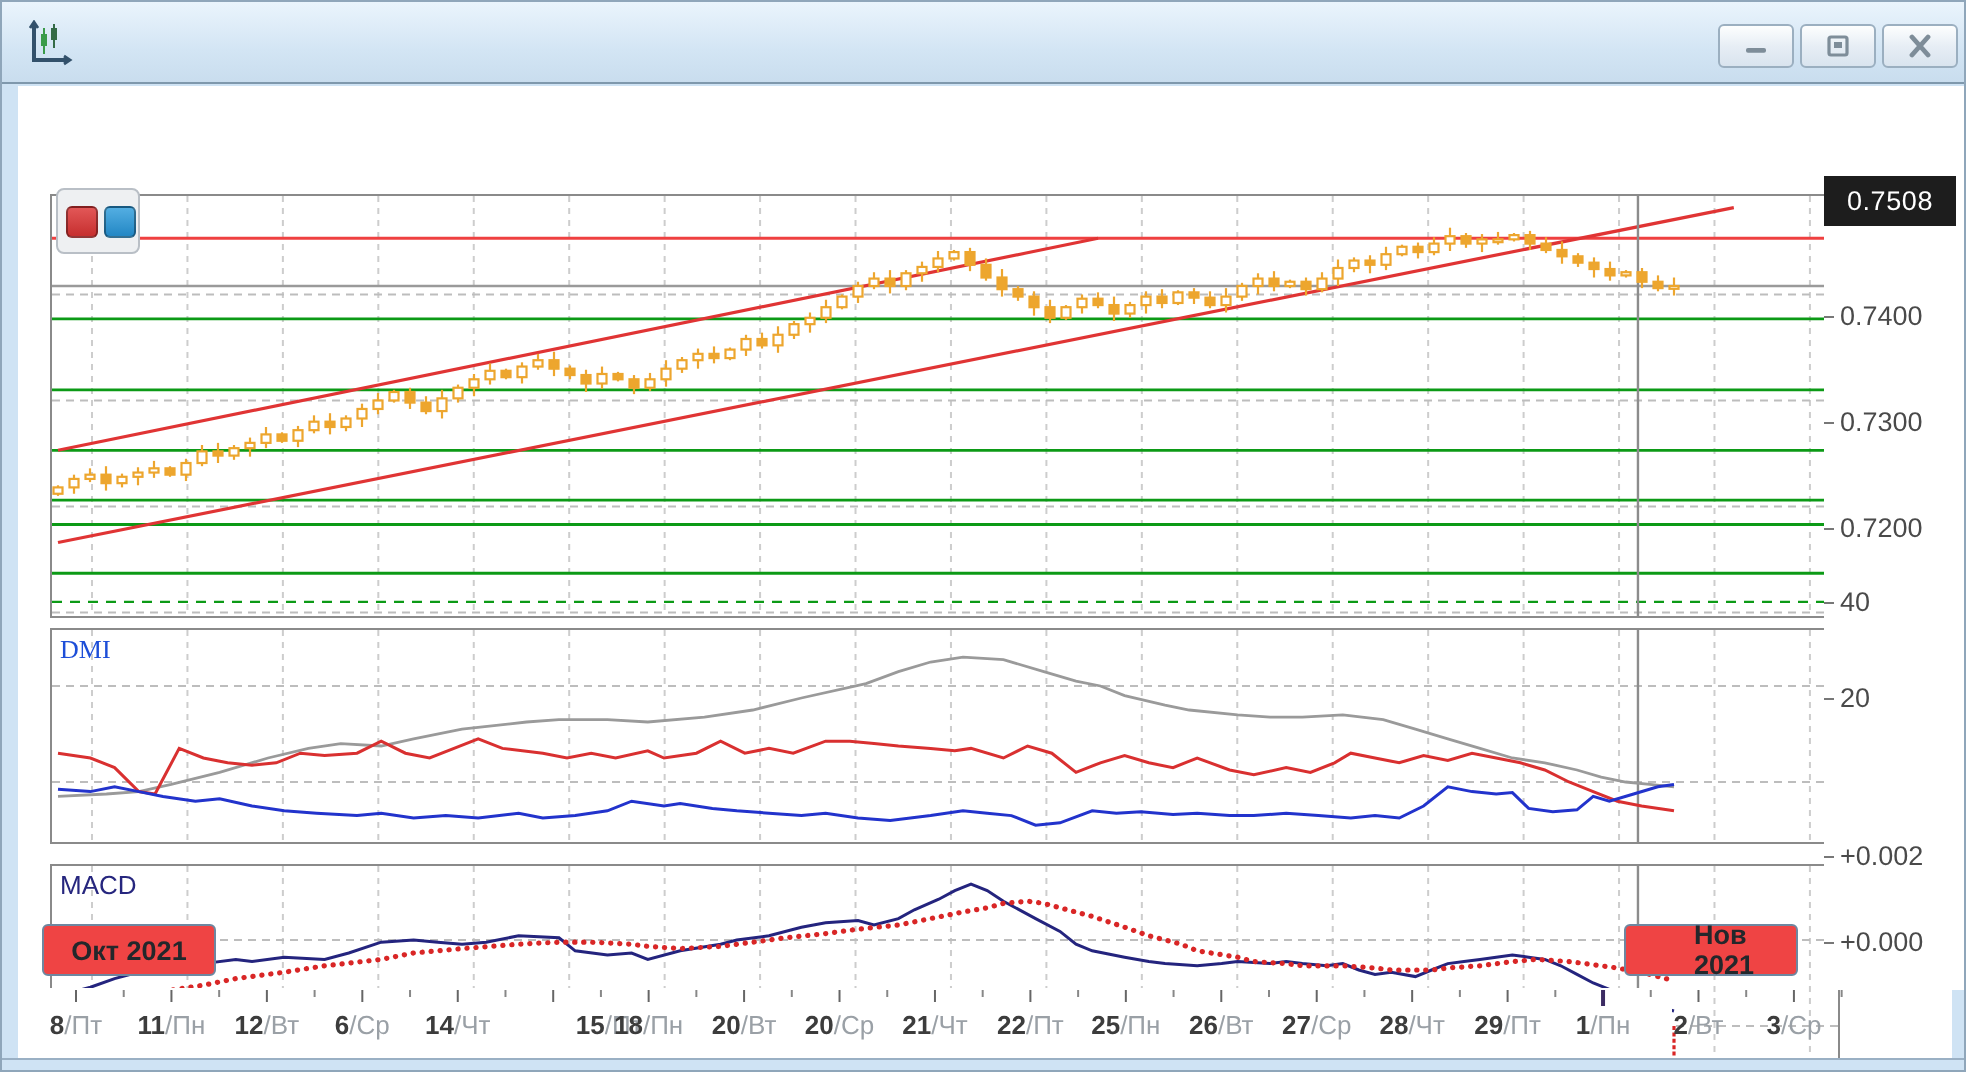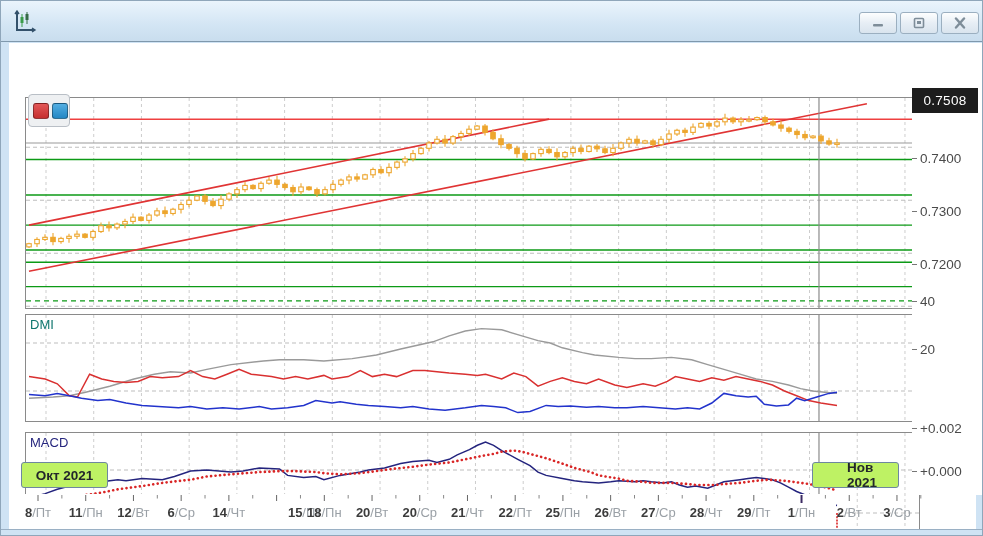--- a/index.html
+++ b/index.html
@@ -20,41 +20,41 @@
   .winbtn svg{display:block;margin:auto;}
   #btn-min{right:85px;} #btn-restore{right:44px;} #btn-close{right:3px;}
   
   #content{position:absolute;left:8px;top:42px;width:967px;height:486px;background:#ffffff;}
   .panel{position:absolute;border:1px solid #8a8a8a;background:#fff;}
   #panel-main{left:16px;top:54px;width:895px;height:212px;}
   #panel-dmi{left:16px;top:271px;width:895px;height:108px;}
   #panel-macd{left:16px;top:389px;width:895px;height:105px;}
   .panel svg{position:absolute;left:0;top:0;}
   .panel-label{position:absolute;left:4px;top:2px;font-size:13px;}
-  #dmi-label{color:#0f766e;}
+  #dmi-label{color:#1d4ed8;font-family:Liberation Serif, serif;}
   #macd-label{color:#26267e;}
   
   #obj-toolbar{position:absolute;left:2px;top:-4px;width:42px;height:33px;background:#eef0f2;
     border:1px solid #b9bfc6;border-radius:4px;z-index:5;}
   .sq-btn{position:absolute;top:8px;width:16px;height:16px;border-radius:3px;padding:0;border:1px solid rgba(0,0,0,.35);}
   #sq-red{left:4px;background:linear-gradient(#e25757,#c62f2f);}
   #sq-blue{left:23px;background:linear-gradient(#53aee2,#2387c4);}
   
   #right-axis{position:absolute;left:911px;top:42px;width:72px;height:452px;background:#fff;font-size:13.5px;color:#4a4a4a;}
   .ax-label{position:absolute;left:8px;transform:translateY(-50%);white-space:nowrap;}
   .ax-tick{position:absolute;left:0px;width:5px;height:1px;background:#777;}
   #price-box{position:absolute;left:0px;top:45px;width:66px;height:25px;background:#1d1d1d;color:#fff;
     font-size:13.5px;display:flex;align-items:center;justify-content:center;letter-spacing:.3px;}
   
   #date-axis{position:absolute;left:0px;top:451px;width:827px;height:35px;background:#fff;}
   .date-label{position:absolute;top:11px;transform:translateX(-50%);font-size:13px;white-space:nowrap;}
   .date-label b{color:#3c3c3c;font-weight:700;}
   .date-label span{color:#9aa0a6;font-weight:400;}
   
-  .month-flag{position:absolute;width:87px;height:26px;background:#bef264;border:1px solid #6e87a0;border-radius:3px;
+  .month-flag{position:absolute;width:87px;height:26px;background:#ef4444;border:1px solid #6e87a0;border-radius:3px;
     display:flex;align-items:center;justify-content:center;font-size:13.5px;font-weight:700;color:#23272b;z-index:6;}
   #month-okt{left:12px;top:419px;}
   #month-nov{left:803px;top:419px;padding-left:34px;}
   #bottom-frame{position:absolute;left:0;top:528px;width:983px;height:8px;background:#cfe3f4;border-top:1px solid #9ab0c4;}
 </style>
 </head>
 <body>
 
 <div id="win">
 

